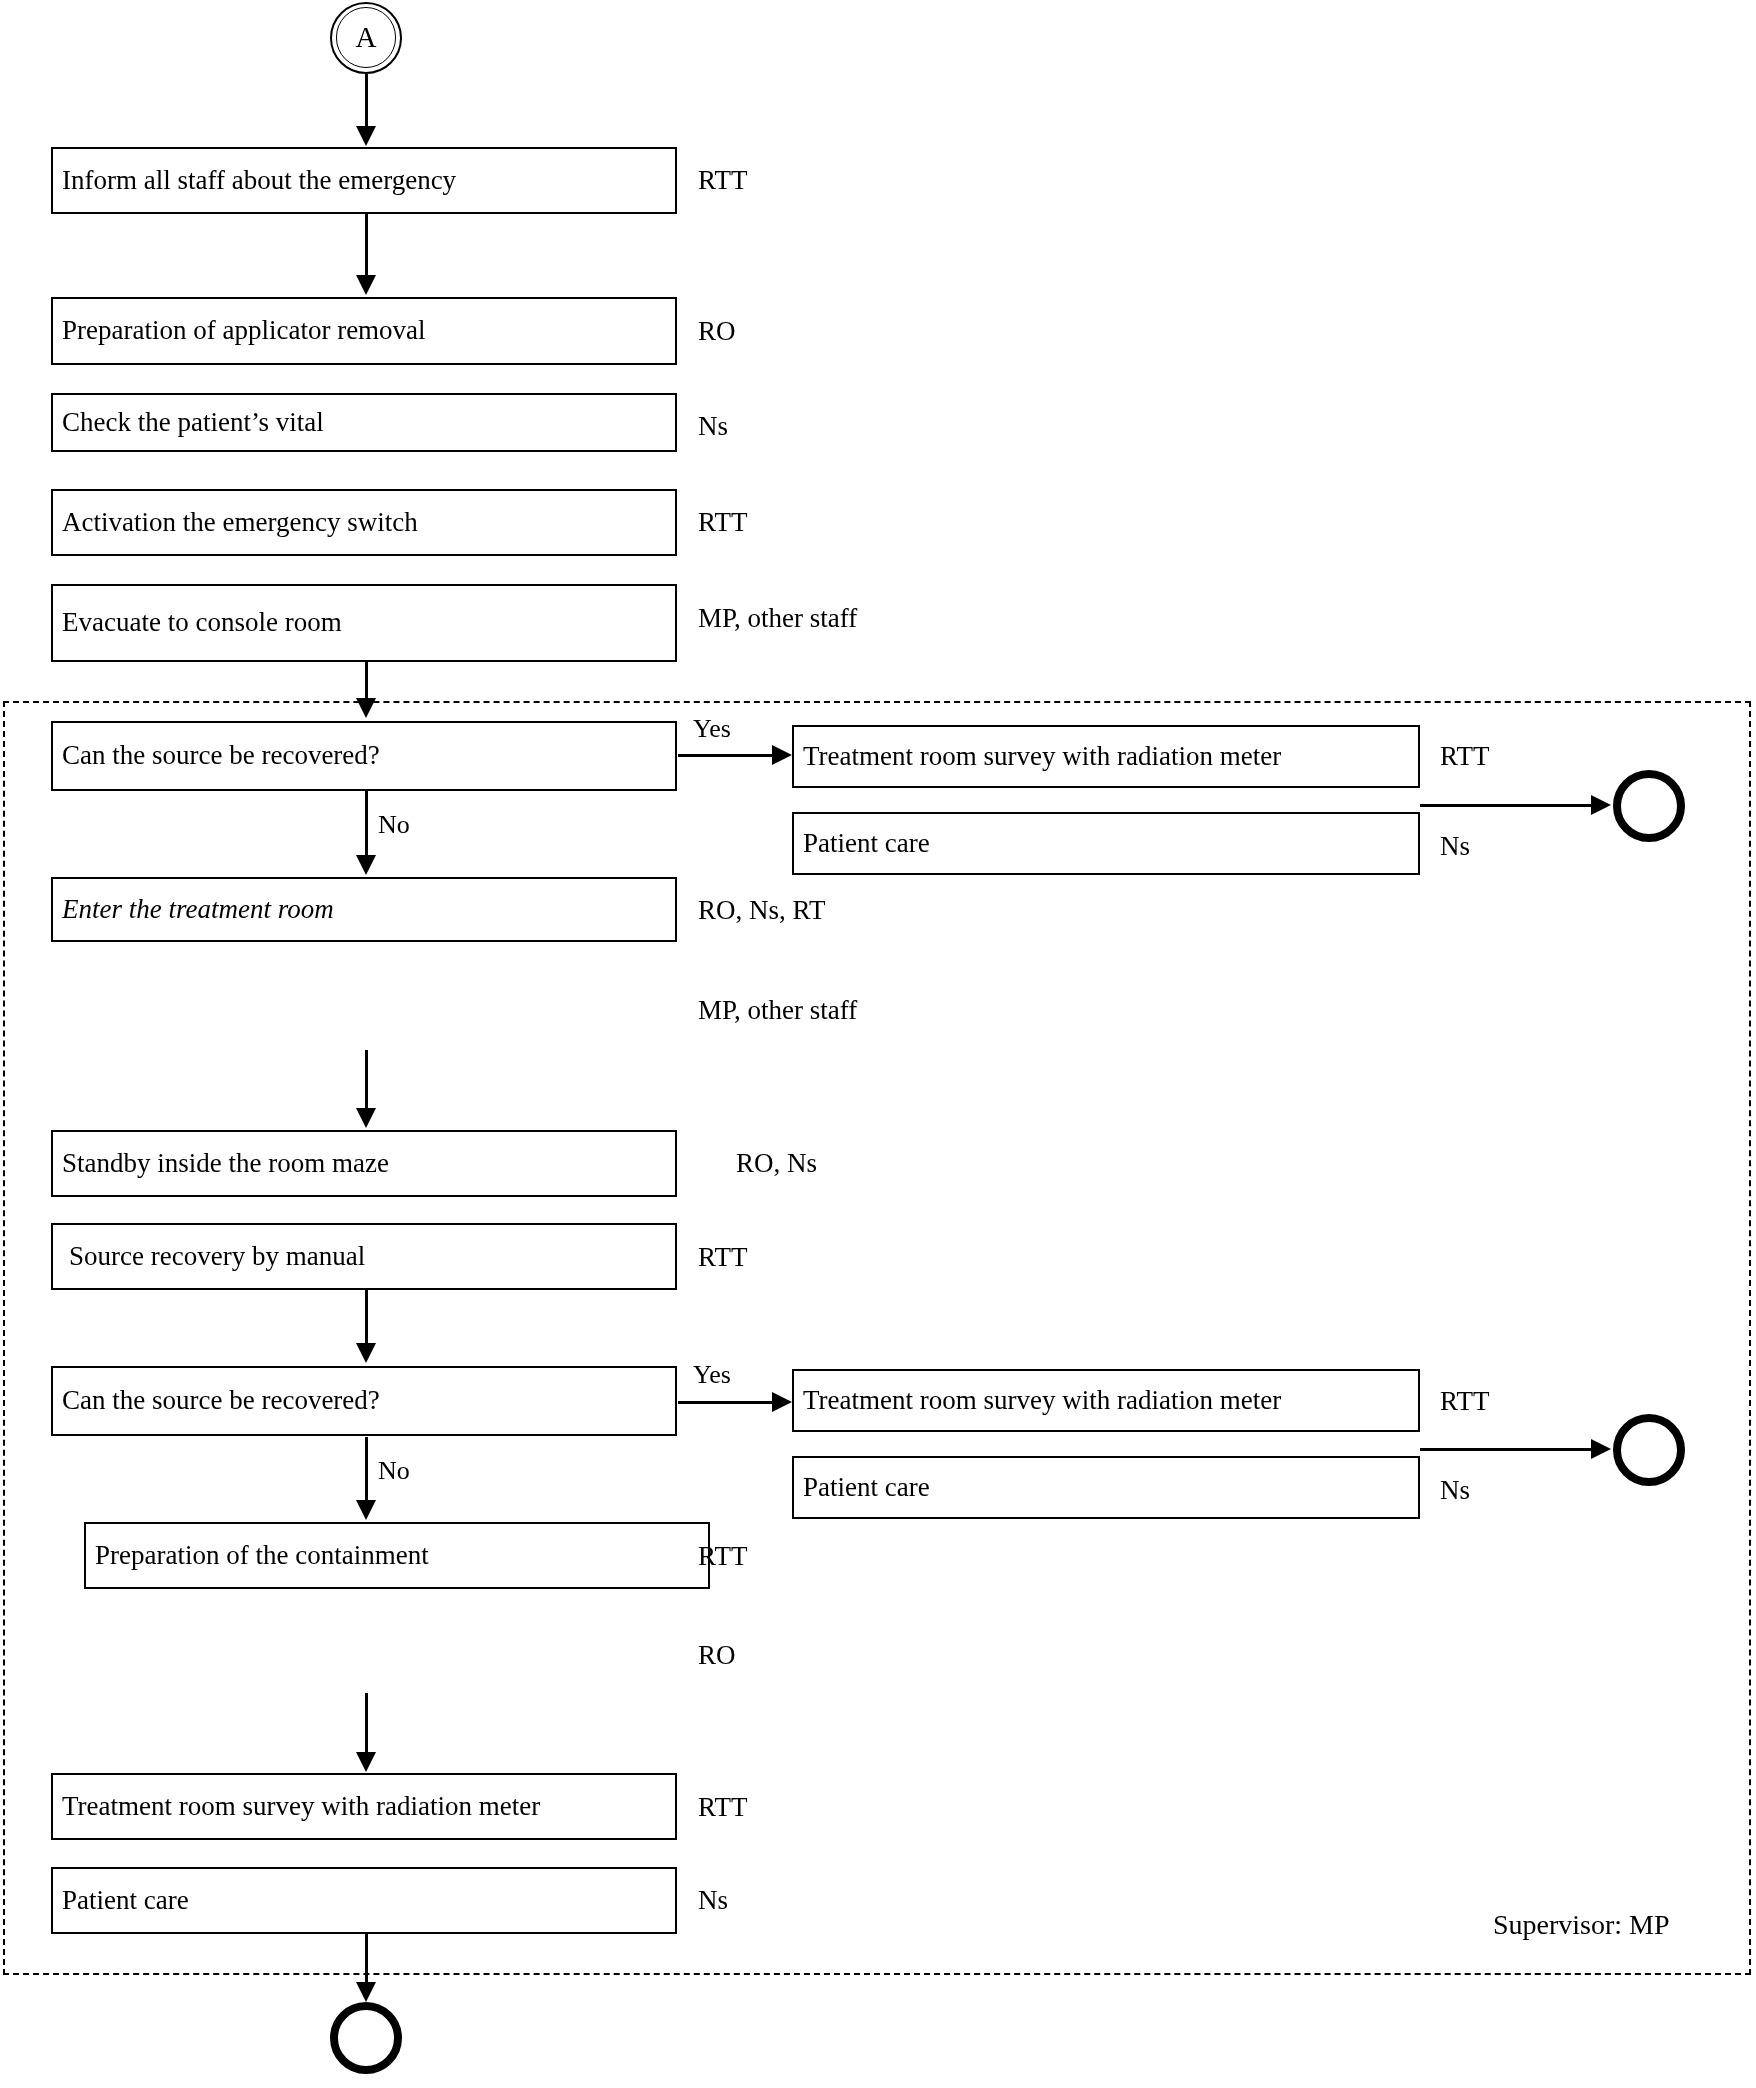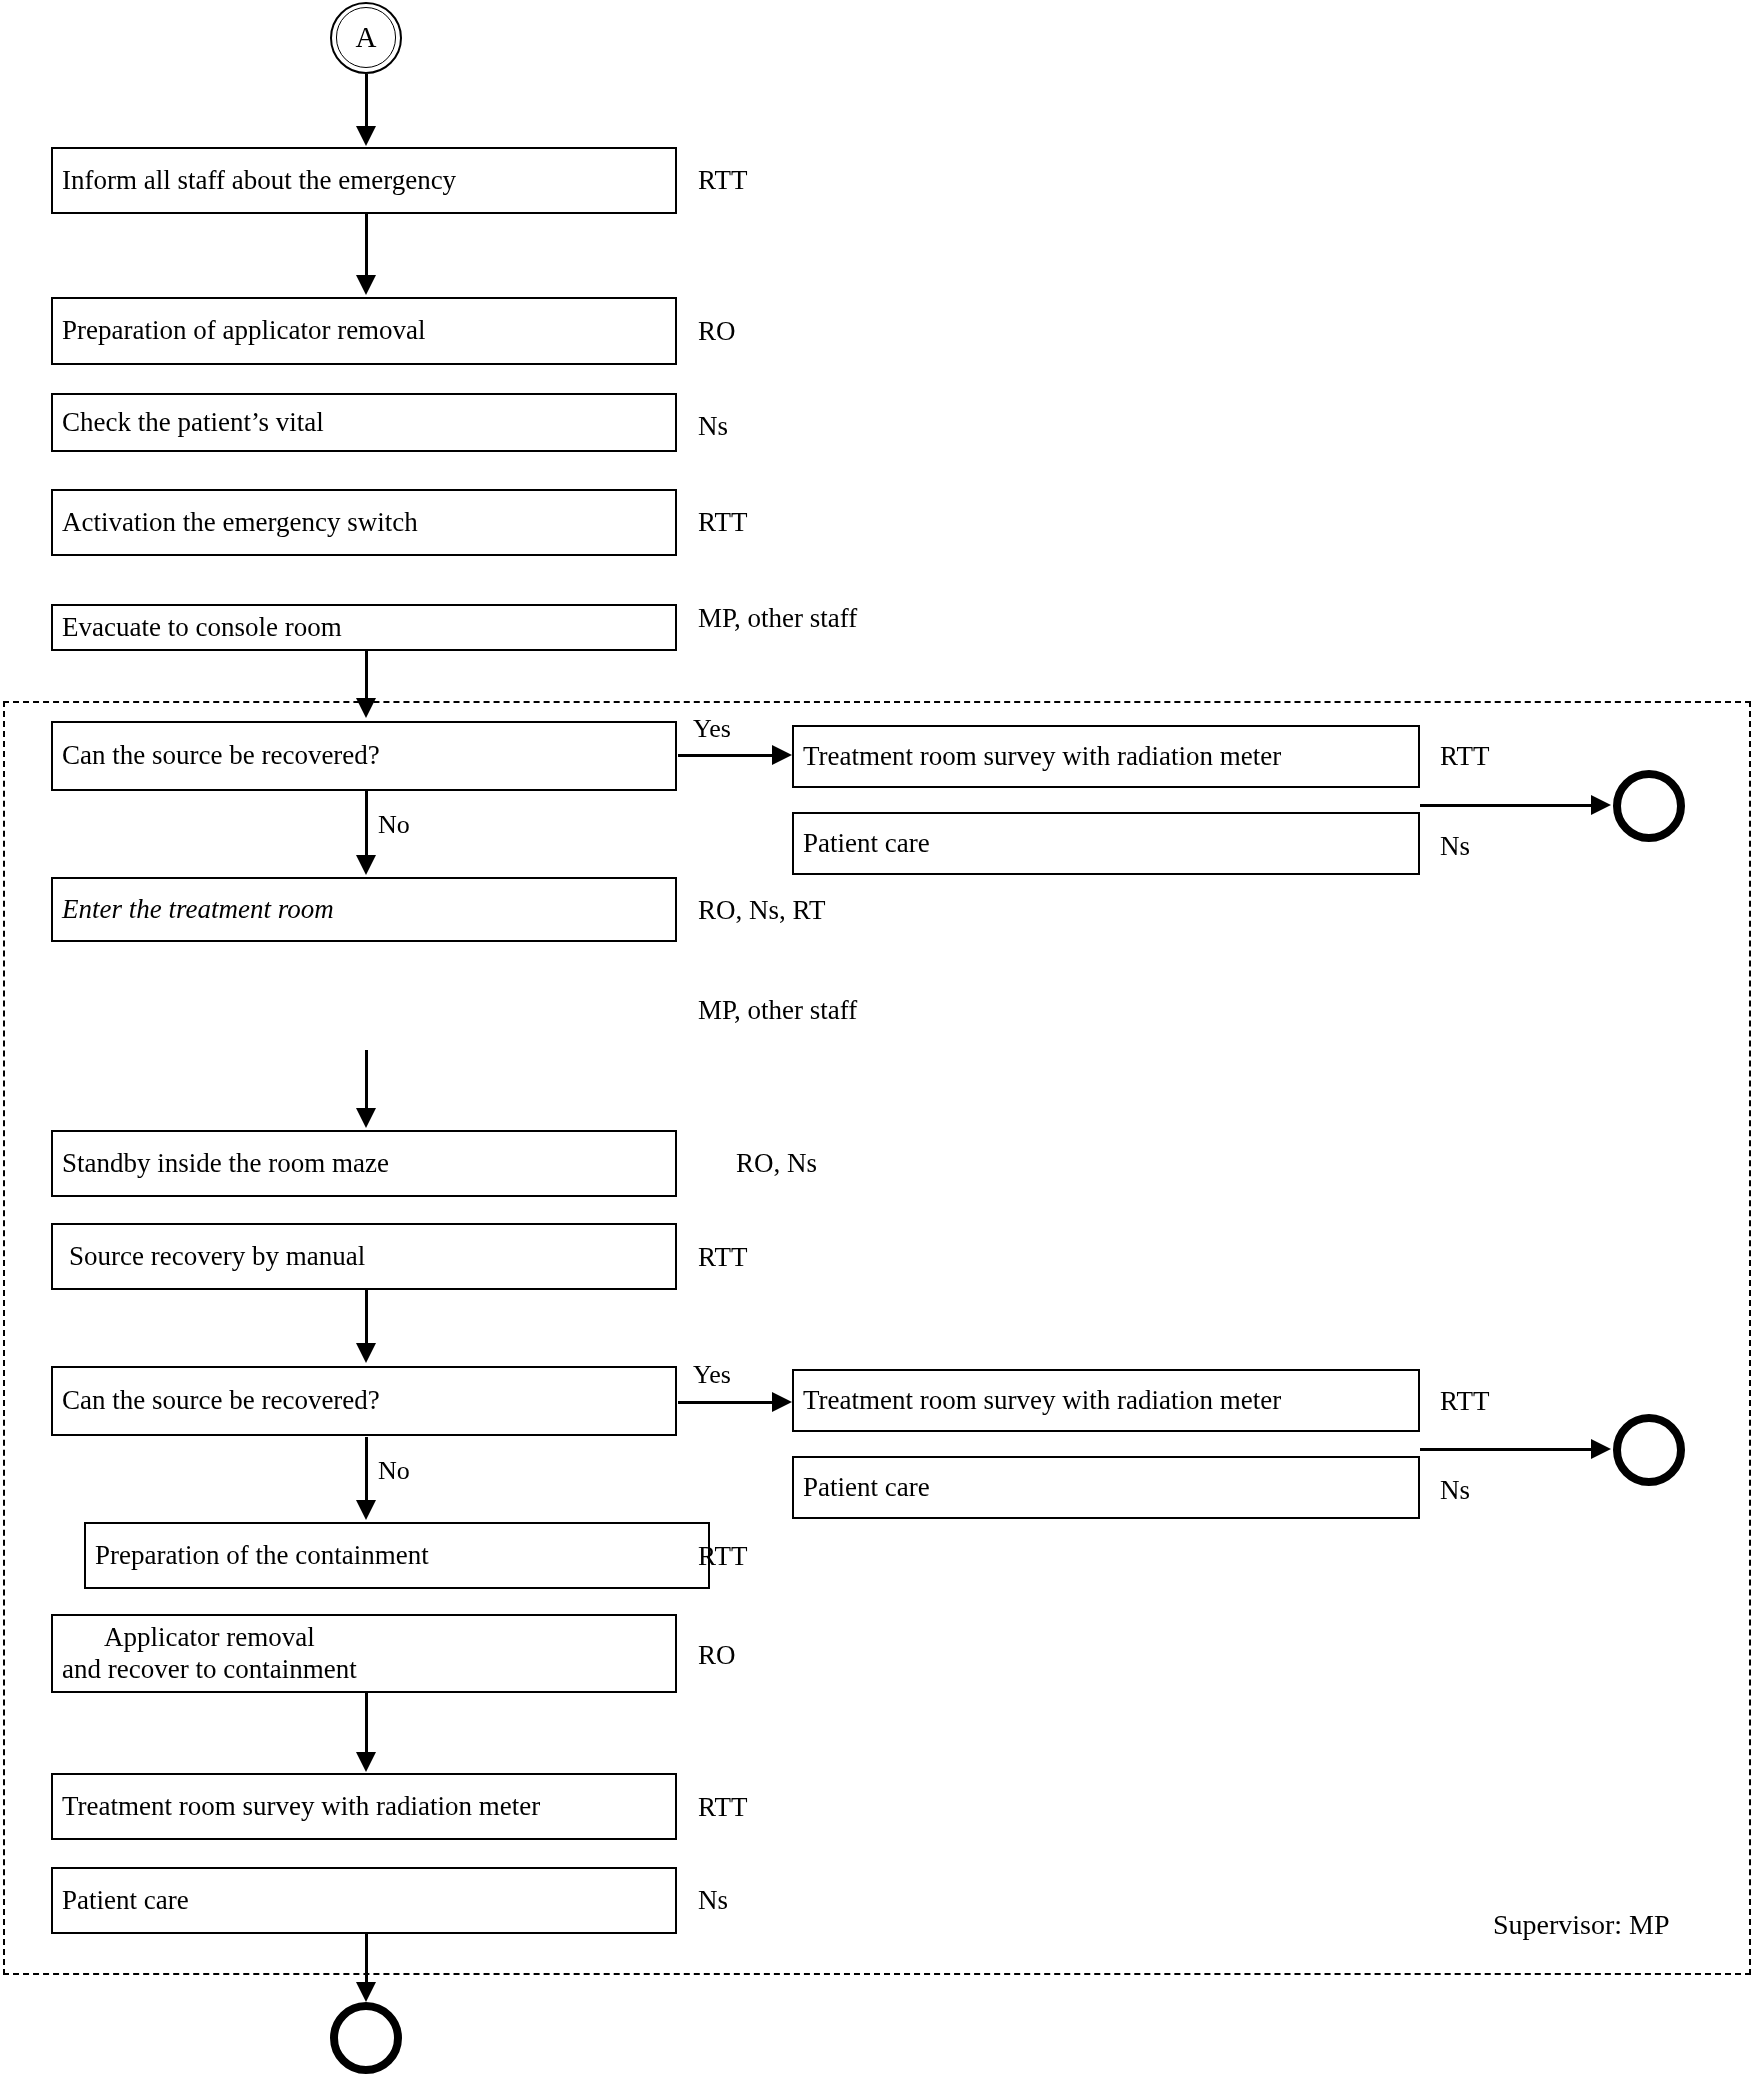--- a/index.html
+++ b/index.html
@@ -160,21 +160,21 @@
   <div class="box" style="left:51px; top:393px; width:626px; height:59px;">
     <span class="box-text">Check the patient’s vital</span>
   </div>
   <div class="role" style="left:698px; top:413px;">Ns</div>
 
   <div class="box" style="left:51px; top:489px; width:626px; height:67px;">
     <span class="box-text">Activation the emergency switch</span>
   </div>
   <div class="role" style="left:698px; top:509px;">RTT</div>
 
-  <div class="box" style="left:51px; top:604px; width:626px; height:47px;">
+  <div class="box" style="left:51px; top:584px; width:626px; height:78px;">
     <span class="box-text">Evacuate to console room</span>
   </div>
   <div class="role" style="left:698px; top:605px;">MP, other staff</div>
 
   <div class="vline" style="left:365px; top:651px; height:54px;"></div>
   <div class="arrow-down" style="left:356px; top:698px;"></div>
 
   <div class="box" style="left:51px; top:721px; width:626px; height:70px;">
     <span class="box-text">Can the source be recovered?</span>
   </div>
@@ -248,24 +248,20 @@
 
   <div class="vline" style="left:365px; top:1437px; height:70px;"></div>
   <div class="arrow-down" style="left:356px; top:1500px;"></div>
   <div class="edge-label" style="left:378px; top:1458px;">No</div>
 
   <div class="box" style="left:51px; top:1522px; width:626px; height:67px;margin-left:33px;">
     <span class="box-text">Preparation of the containment</span>
   </div>
   <div class="role" style="left:698px; top:1543px;">RTT</div>
 
-  <div class="box" style="left:51px; top:1614px; width:626px; height:79px;">
-    <span class="box-text">Applicator removal
-and recover to containment</span>
-  </div>
   <div class="role" style="left:698px; top:1642px;">RO</div>
 
   <div class="vline" style="left:365px; top:1693px; height:63px;"></div>
   <div class="arrow-down" style="left:356px; top:1752px;"></div>
 
   <div class="box" style="left:51px; top:1773px; width:626px; height:67px;">
     <span class="box-text">Treatment room survey with radiation meter</span>
   </div>
   <div class="role" style="left:698px; top:1794px;">RTT</div>
 

